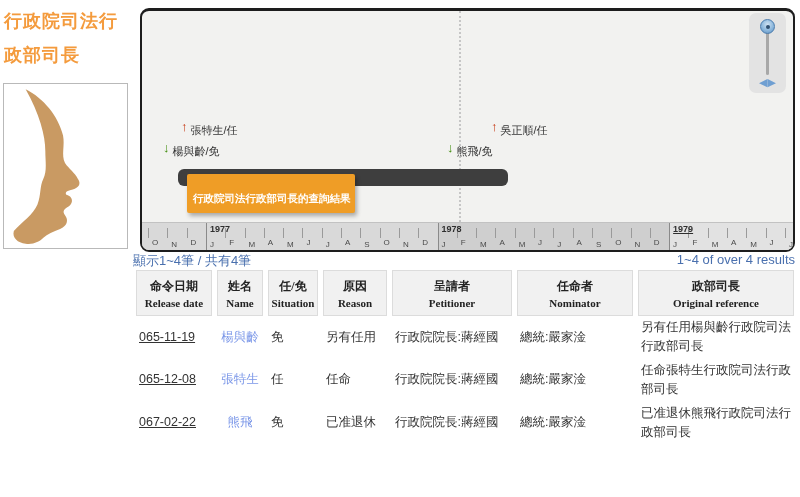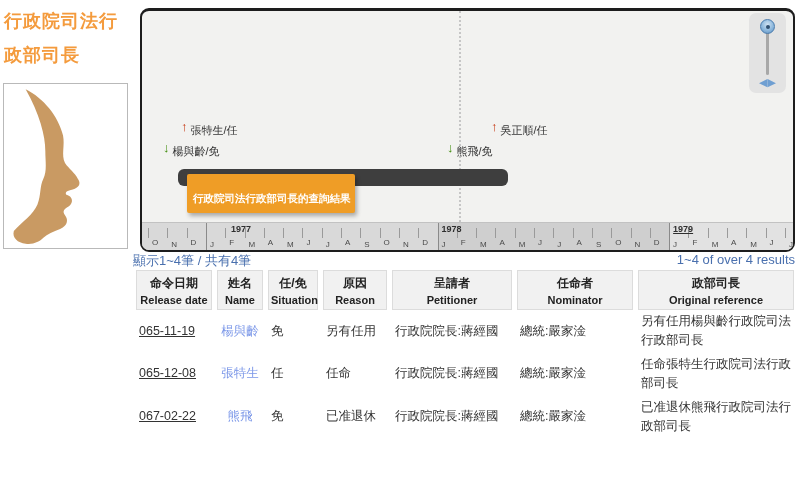--- a/index.html
+++ b/index.html
@@ -63,22 +63,22 @@
 
   
   .results-bar { position:absolute; left:133px; top:252px; width:662px; height:16px;
     font-size:13px; color:#4a70ae; }
   .results-left  { position:absolute; left:0; top:0; }
   .results-right { position:absolute; right:0; top:0; }
 
   
   .table-wrap { position:absolute; left:131px; top:270px; width:668px; }
   table { border-collapse:separate; border-spacing:5px 0; width:668px; table-layout:fixed; }
-  th { background:#f1f1f1; border:1px solid #dcdcdc; height:40px; vertical-align:middle;
-    text-align:center; font-size:12px; color:#222; padding:3px 2px; }
+  th { background:#f1f1f1; border:1px solid #dcdcdc; height:46px; vertical-align:middle;
+    text-align:center; font-size:12px; color:#222; padding:3px 2px;font-family:Liberation Serif, serif; }
   th .en { display:block; font-size:11px; margin-top:2px; }
   td { height:42px; vertical-align:middle; font-size:12.5px; color:#333;
     padding:2px 3px; line-height:1.55; }
   td.c-date { text-align:left;text-decoration:underline; }
   td.c-name { text-align:center; }
   td.c-name a { color:#7b97e8; text-decoration:none; }
   td.c-ref { line-height:1.55; }
 </style>
 </head>
 <body>
@@ -204,21 +204,21 @@
         <div class="axis-tick month" style="left: 565.7px;"></div>
         <div class="axis-month-label" style="left: 569.7px; bottom: 1px;">M</div>
         <div class="axis-tick month" style="left: 585px;"></div>
         <div class="axis-month-label" style="left: 589px; bottom: 3px;">A</div>
         <div class="axis-tick month" style="left: 604.3px;"></div>
         <div class="axis-month-label" style="left: 608.3px; bottom: 1px;">M</div>
         <div class="axis-tick month" style="left: 623.6px;"></div>
         <div class="axis-month-label" style="left: 627.6px; bottom: 3px;">J</div>
         <div class="axis-tick month" style="left: 642.9px;"></div>
         <div class="axis-month-label" style="left: 646.9px; bottom: 1px;">J</div>
-        <div class="axis-year-label" style="left: 67.9px; margin-left: 21px;">1977</div>
+        <div class="axis-year-label" style="left: 67.9px;">1977</div>
         <div class="axis-year-label" style="left: 299.5px;">1978</div>
         <div class="axis-year-label" style="left: 531.1px; text-decoration: underline;">1979</div>
       </div>
   </div>
 </div>
 
 <div class="results-bar">
   <span class="results-left">顯示1~4筆 / 共有4筆</span>
   <span class="results-right">1~4 of over 4 results</span>
 </div>

